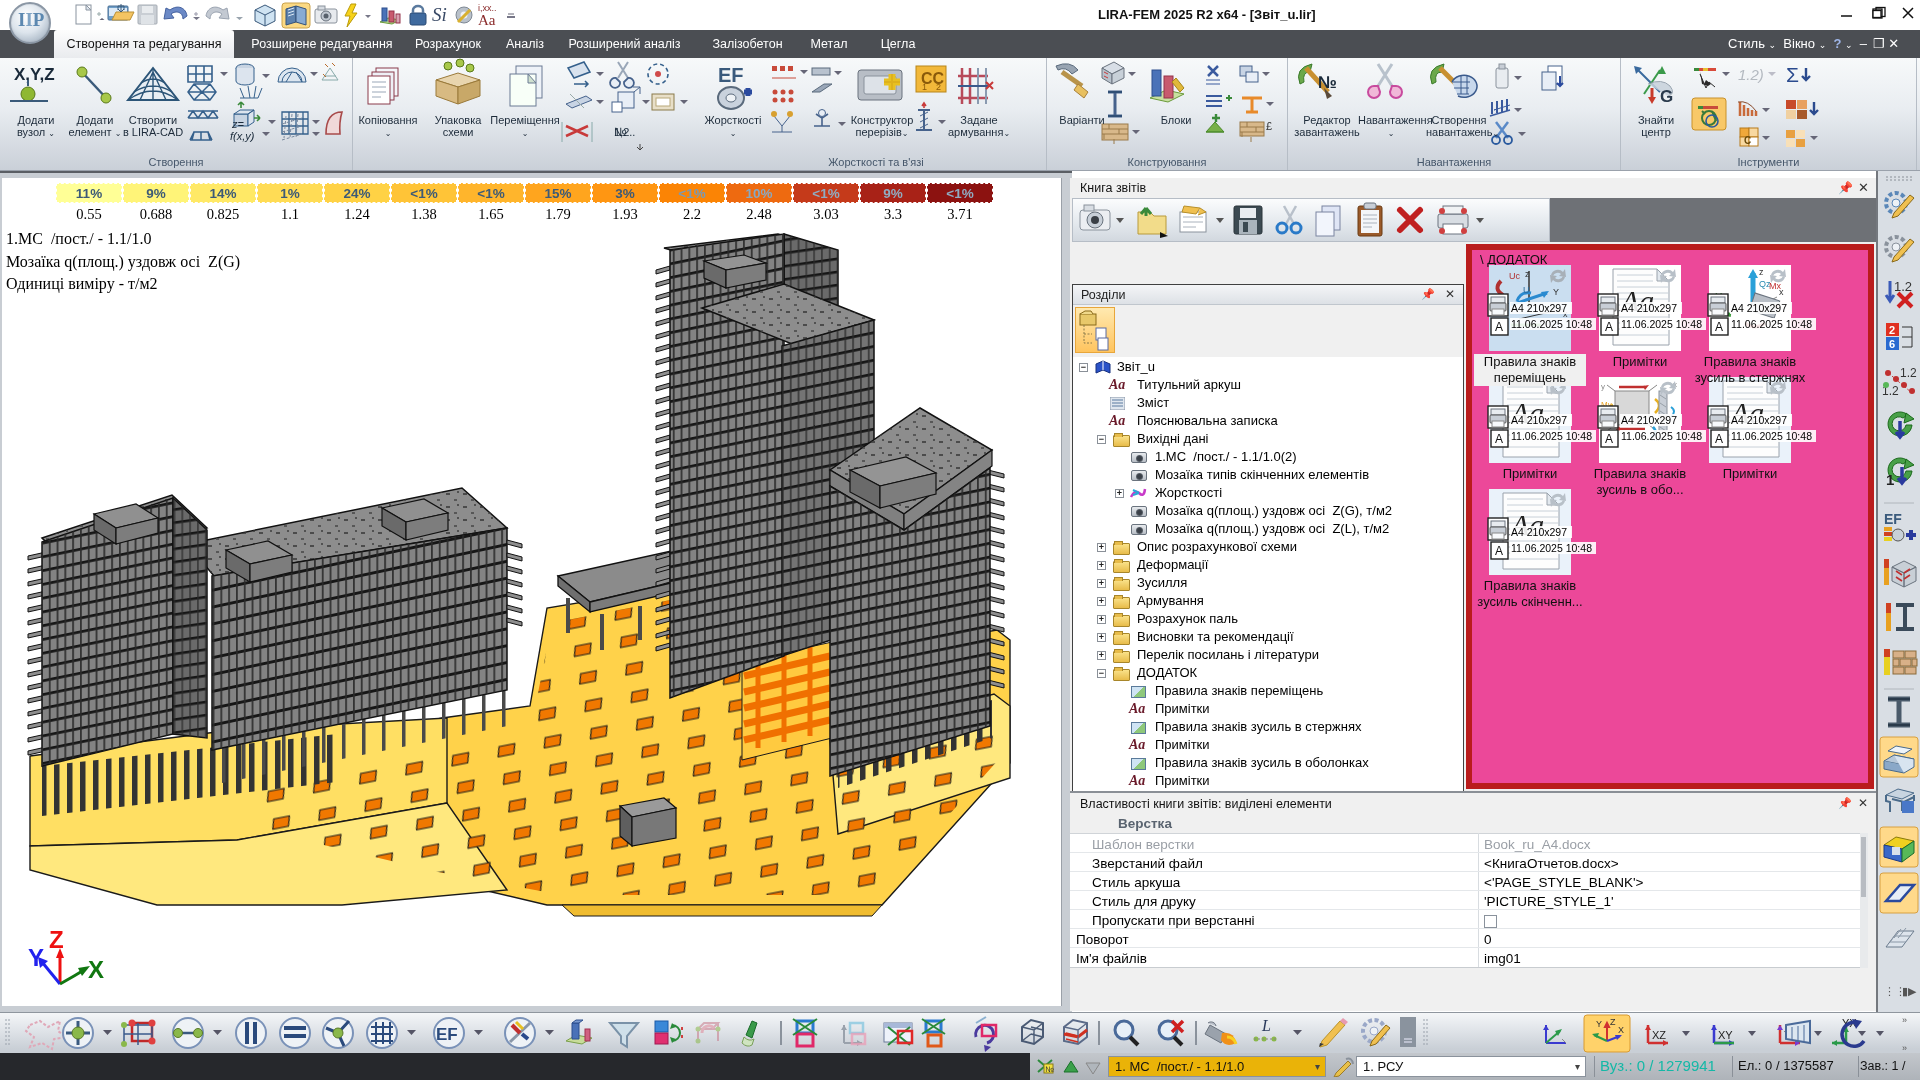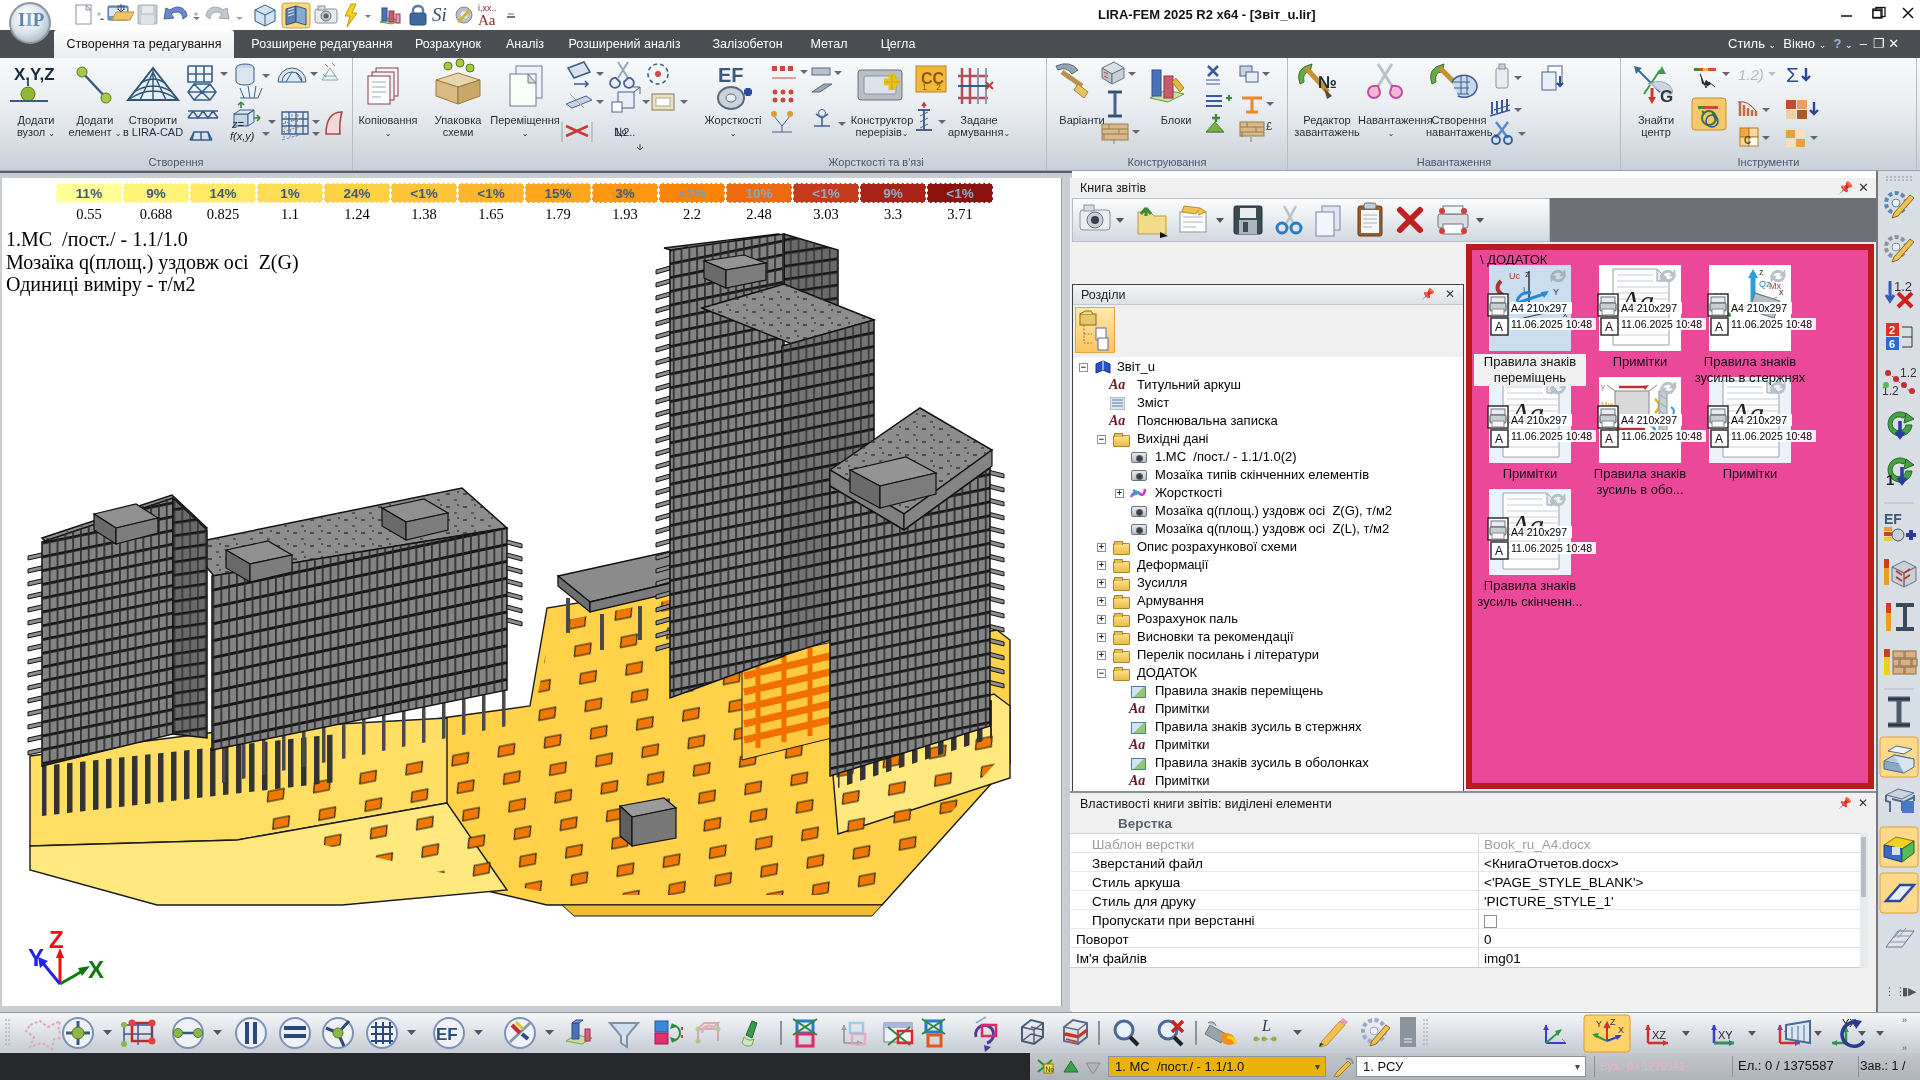--- a/index.html
+++ b/index.html
@@ -19,21 +19,21 @@
   background:linear-gradient(#f7f9fa 0%, #e9edf1 45%, #d5dae1 80%, #cad0d8 100%);
   border-bottom:1px solid #9aa1ab; }
 .rgroup { position:absolute; top:0; height:112px; border-right:1px solid #b6bdc6; }
 .rglabel { position:absolute; bottom:2px; left:0; right:0; text-align:center; font-size:11px; color:#45566a; }
 .btnlabel { position:absolute; font-size:11px; color:#1d2b3a; text-align:center; line-height:12px; }
 
 #viewport { position:absolute; left:2px; top:178px; width:1060px; height:828px; background:#ffffff; overflow:hidden; border-right:1px solid #9aa0a8; }
 #vpframe { position:absolute; left:0; top:171px; width:1072px; height:841px; background:#c8cdd3; border-top:2px solid #5a5e64; }
 .chip { position:absolute; top:5px; height:20px; width:66px; border:1px dashed #fff; font-size:13.5px; text-align:center; line-height:19px; color:#3c5a77; font-weight:bold; font-family:"Liberation Sans",sans-serif;}
 .chipval { position:absolute; top:28px; height:16px; width:66px; font-size:14.5px; text-align:center; color:#000; font-family:"Liberation Serif",serif; }
-#vptext { position:absolute; left:4px; top:50px; font-family:"Liberation Serif",serif; font-size:20px; color:#000; line-height:22.5px; }
+#vptext { position:absolute; left:4px; top:50px; font-family:"Liberation Serif",serif; font-size:16px; color:#000; line-height:22.5px; }
 
 #rpanel { position:absolute; left:1070px; top:178px; width:806px; height:833px; background:#f0f0f0; }
 #rtoolbar { position:absolute; left:1878px; top:171px; width:42px; height:848px; background:#d9dee4; }
 
 .trow { position:absolute; left:0; height:18px; font-size:13px; color:#000; white-space:nowrap; }
 .exp { position:absolute; width:9px; height:9px; border:1px solid #8a9098; background:#fff; font-size:9px; line-height:7px; text-align:center; color:#222; font-weight:bold; }
 .i-aa { position:absolute; font-family:"Liberation Serif",serif; font-style:italic; font-weight:bold; color:#6a1a2a; font-size:14px; }
 .i-fold { position:absolute; width:17px; height:12px; background:linear-gradient(#fae28a,#e8bc4a); border:1px solid #a8862a; border-radius:1px; }
 .i-fold::before { content:""; position:absolute; left:0; top:-3px; width:7px; height:3px; background:#e8bc4a; border:1px solid #a8862a; border-bottom:none; }
 .i-cam { position:absolute; width:16px; height:11px; background:linear-gradient(#e8ebee,#b8bec6); border:1px solid #6a737e; border-radius:2px; }
@@ -1560,20 +1560,20 @@
         <text x="9" y="16" font-size="8" fill="#333">№</text>
       <path d="M28 16 l7 -11 7 11 z" fill="#3aa04a" stroke="#1a702a"></path>
       <path d="M50 7 l7 11 7 -11 z" fill="#b0b6bc" stroke="#888"></path>
     </svg>
     <div class="abs" style="left:1108px;top:3px;width:218px;height:21px;background:#eab308;border:1px solid #8a929c;font-size:13px;line-height:20px;color:#111;"><span style="margin-left:6px;">1. МС&nbsp; /пост./ - 1.1/1.0</span><span style="position:absolute;right:5px;top:0;color:#444;font-size:10px;">▾</span></div>
     <svg class="abs" style="left:1332px;top:4px;" width="22" height="20" viewBox="0 0 22 20">
         <path d="M4 16 L16 4 l3 3 -12 12 -5 1 z" fill="#e8c048" stroke="#9a7a2a"></path>
         <path d="M14 2 q6 -2 7 5" stroke="#8a929c" stroke-width="2" fill="none"></path>
       </svg>
     <div class="abs" style="left:1356px;top:3px;width:230px;height:21px;background:#fff;border:1px solid #8a929c;font-size:13px;line-height:20px;color:#111;"><span style="margin-left:6px;">1. РСУ</span><span style="position:absolute;right:5px;top:0;color:#444;font-size:10px;">▾</span></div>
-    <div class="abs" style="left:1600px;top:0;height:27px;font-size:11px;line-height:26px;color:#f9a8d4;">Вуз.: 0 / 1279941</div>
+    <div class="abs" style="left:1600px;top:0;height:27px;font-size:15px;line-height:26px;color:#14b8a6;">Вуз.: 0 / 1279941</div>
     <div class="abs" style="left:1594px;top:3px;width:1px;height:21px;background:#8a9098;"></div>
     <div class="abs" style="left:1738px;top:0;height:27px;font-size:13px;line-height:26px;color:#111;">Ел.: 0 / 1375587</div>
     <div class="abs" style="left:1732px;top:3px;width:1px;height:21px;background:#8a9098;"></div>
     <div class="abs" style="left:1860px;top:0;height:27px;font-size:12.5px;line-height:26px;color:#111;">Зав.: 1 / 39</div>
     <div class="abs" style="left:1858px;top:3px;width:1px;height:21px;background:#8a9098;"></div>
   </div>
 </div>
 
 </body></html>

